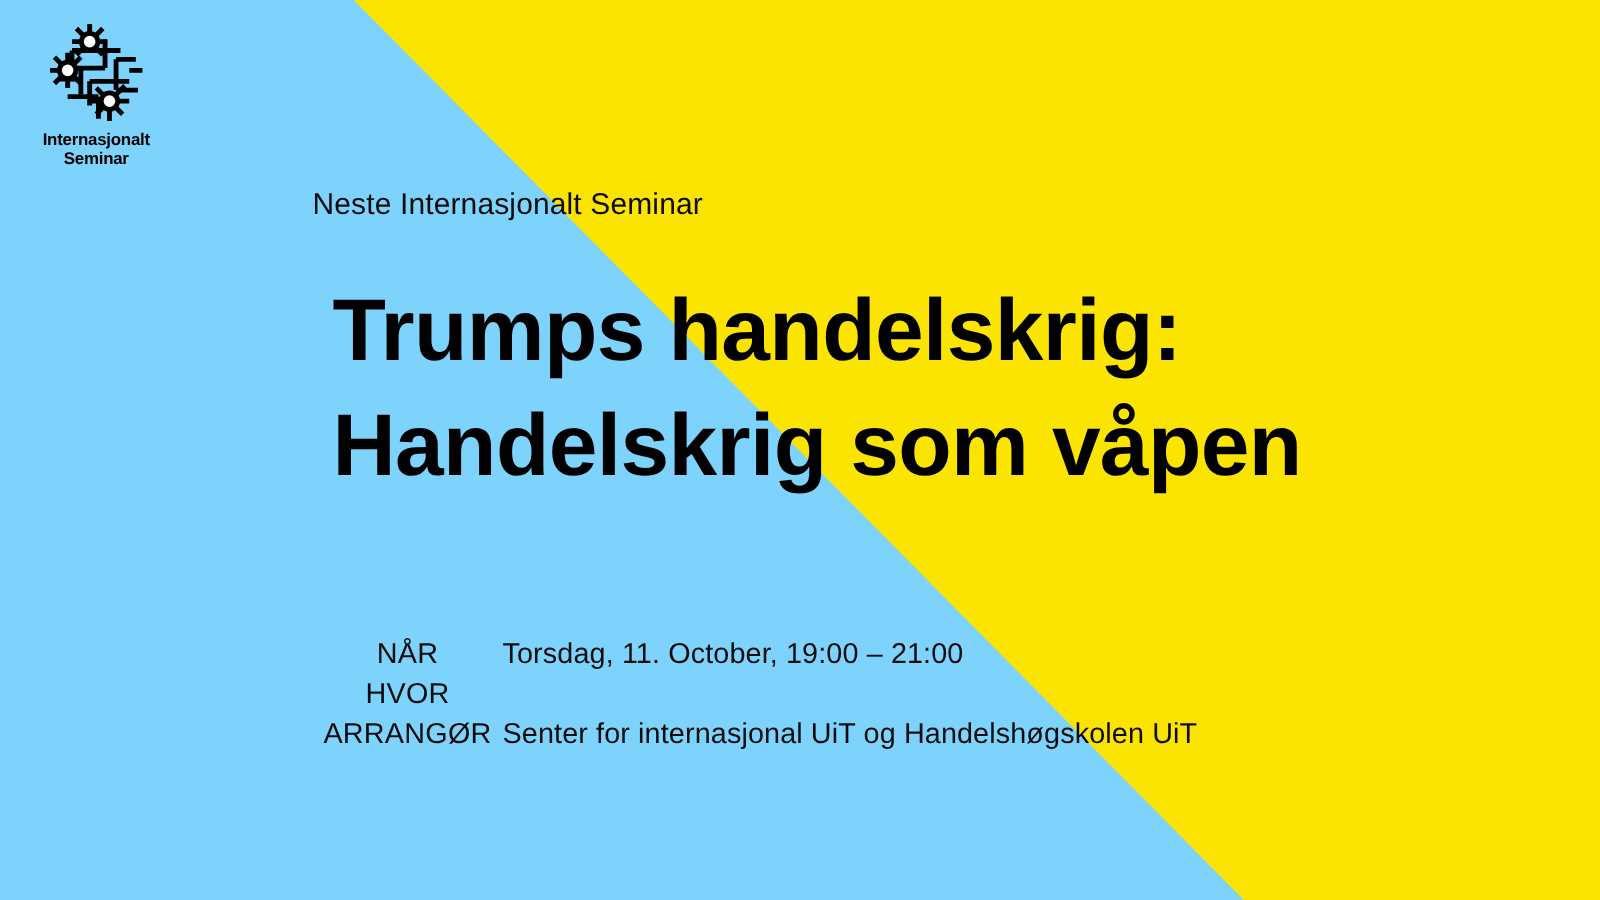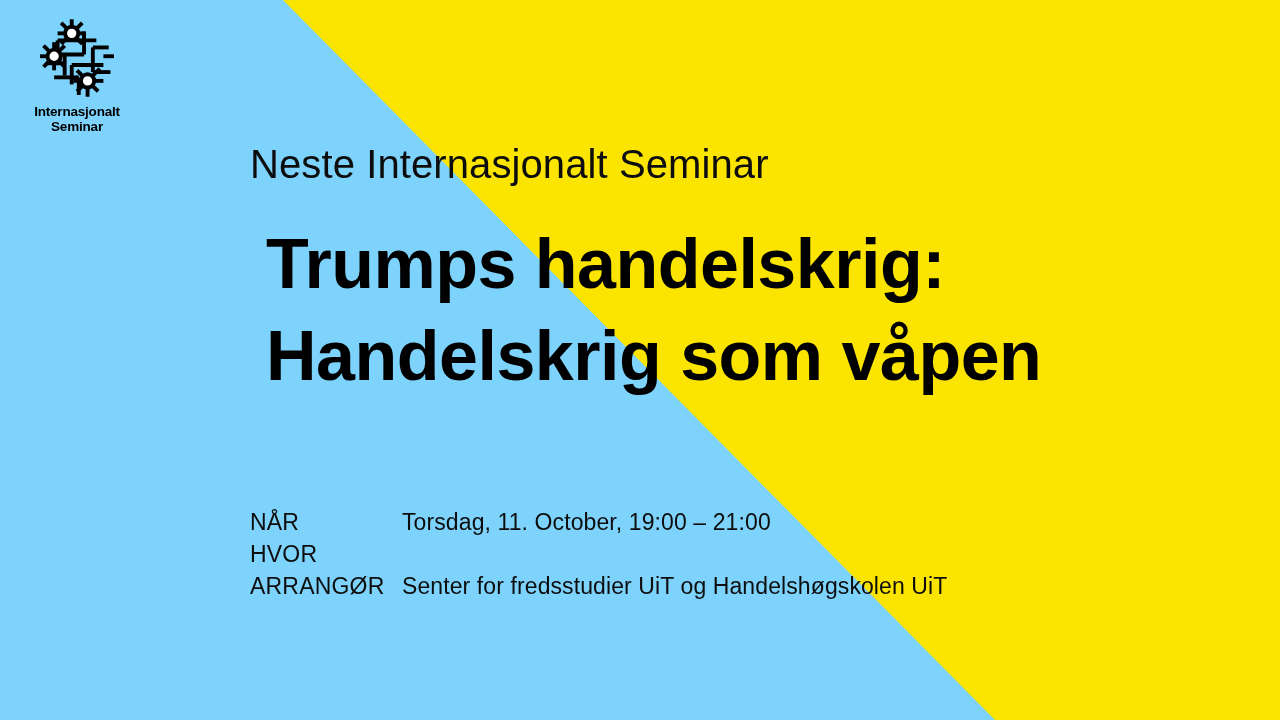--- a/index.html
+++ b/index.html
@@ -60,21 +60,21 @@
     left: 250px;
     top: 0;
     width: 1010px;
     height: 720px;
     z-index: 2;
   }
   #kicker {
     position: absolute;
     top: 144px;
     left: 0;
-    font-size: 40px;
+    font-size: 24px;
     line-height: 40px;
     font-weight: normal;
     color: #0d0d0d;
     white-space: nowrap;
     letter-spacing: 0.1px;
   }
   #headline {
     position: absolute;
     top: 202px;
     left: 0;
@@ -108,20 +108,21 @@
   }
   .detail-row {
     display: flex;
     align-items: baseline;
     white-space: nowrap;
   }
   .detail-label {
     width: 152px;
     flex: 0 0 152px;
     letter-spacing: 0.2px;
+    text-align: center;
   }
   .detail-value {
     flex: 0 1 auto;
     letter-spacing: 0.1px;
   }
 </style>
 </head>
 <body>
 
 <div id="slide">
@@ -201,18 +202,18 @@
         <span class="detail-label">NÅR</span>
         <span class="detail-value">Torsdag, 11. October, 19:00 – 21:00</span>
       </div>
 
       <div class="detail-row">
         <span class="detail-label">HVOR</span>
       </div>
 
       <div class="detail-row">
         <span class="detail-label">ARRANGØR</span>
-        <span class="detail-value">Senter for fredsstudier UiT og Handelshøgskolen UiT</span>
+        <span class="detail-value">Senter for internasjonal UiT og Handelshøgskolen UiT</span>
       </div>
 
     </div>
   </div>
 </div>
 
 </body></html>

